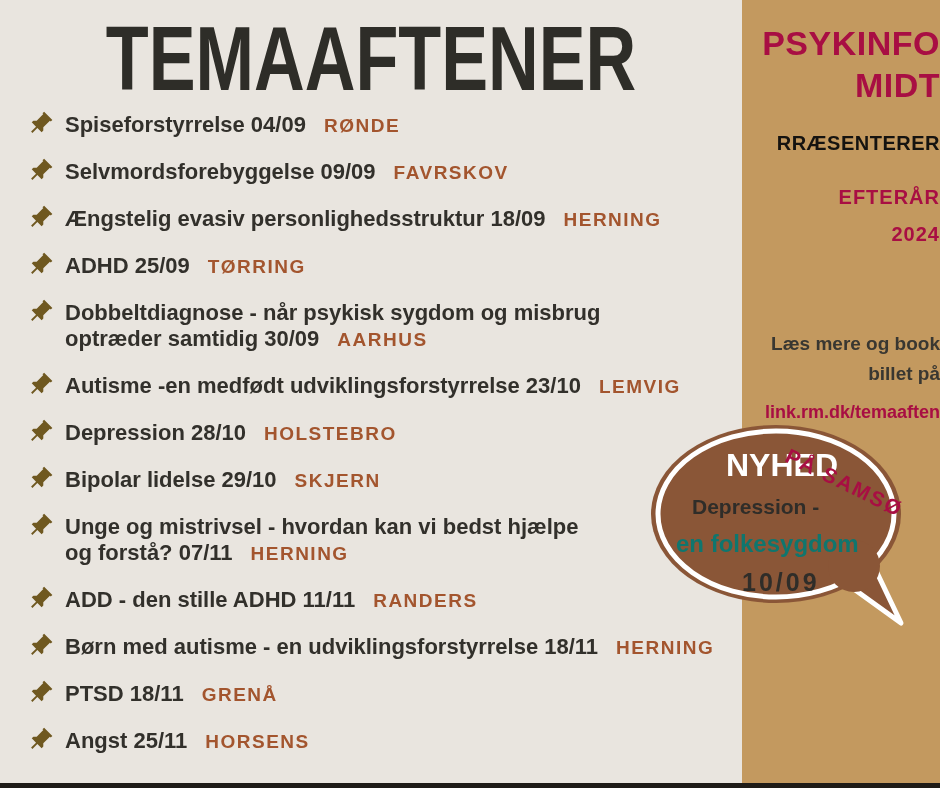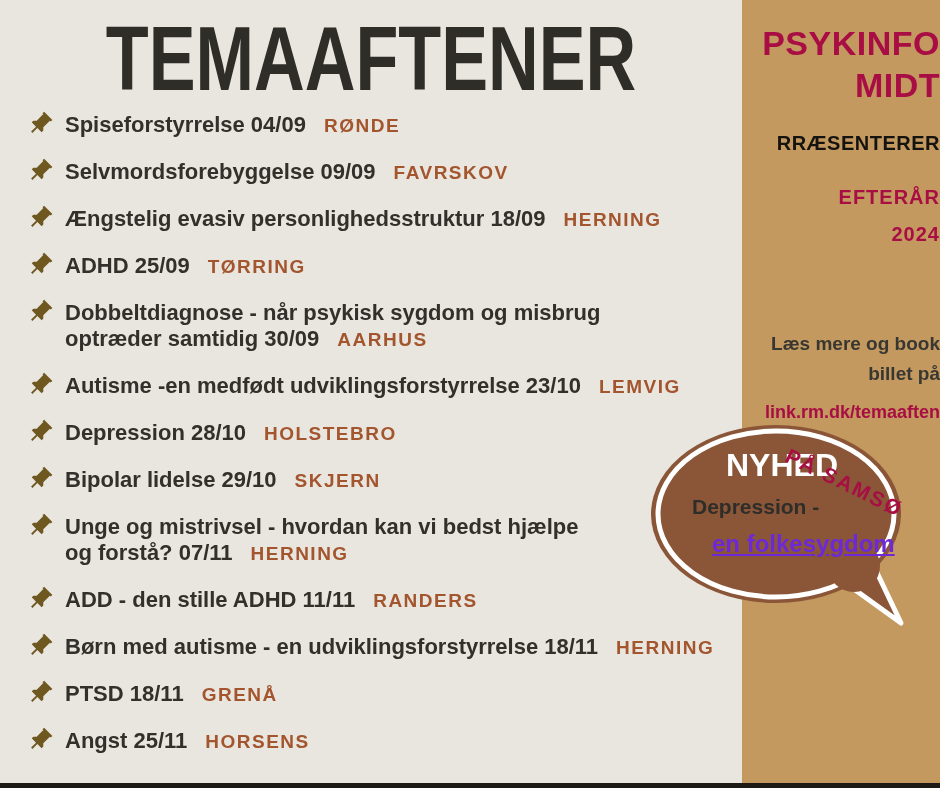--- a/index.html
+++ b/index.html
@@ -99,21 +99,21 @@
 
   
   .bubble-svg { position: absolute; left: 648px; top: 424px; z-index: 3; }
   .bubble-text {
     position: absolute; left: 648px; top: 438px;
     width: 262px; z-index: 4;
     font-weight: bold;
   }
   .bubble-heading { margin: 12px 0 0 78px; font-size: 32px; line-height: 30px; color: #ffffff; }
   .bubble-line1   { margin: 12px 0 0 44px; font-size: 21px; line-height: 30px; color: #2f2d29; }
-  .bubble-line2   { margin: 7px 0 0 64px;  font-size: 24px; line-height: 30px; color: #6d28d9; text-decoration: underline; }
+  .bubble-line2   { margin: 7px 0 0 28px;  font-size: 24px; line-height: 30px; color: #0f766e; }
   .bubble-line3   { margin: 7px 0 0 94px;  font-size: 25px; line-height: 32px; color: #2f2d29; letter-spacing: 3px; }
   .bubble-badge {
     position: absolute; left: 792px; top: 444px;
     z-index: 5;
     font-size: 21px; font-weight: bold;
     letter-spacing: 2px;
     color: #a80e43;
     transform: rotate(26deg);
     transform-origin: left top;
     white-space: nowrap;
@@ -265,17 +265,18 @@
   <svg class="bubble-svg" width="262" height="210" viewBox="0 0 262 210">
     <ellipse cx="128" cy="90" rx="125" ry="89" fill="#8a5637"></ellipse>
     <ellipse cx="128" cy="90" rx="118" ry="83" fill="none" stroke="#ffffff" stroke-width="5"></ellipse>
     <path d="M185 150 L253 199 L222 134 Z" fill="#8a5637" stroke="#ffffff" stroke-width="5" stroke-linejoin="round"></path>
     <circle cx="206" cy="142" r="26" fill="#8a5637"></circle>
   </svg>
   <div class="bubble-text">
     <div class="bubble-heading">NYHED</div>
     <div class="bubble-line1">Depression -</div>
     <div class="bubble-line2">en folkesygdom</div>
+    <div class="bubble-line3">10/09</div>
   </div>
   <div class="bubble-badge">PÅ SAMSØ</div>
 
   <div class="bottom-bar"></div>
 </div>
 
 </body></html>

